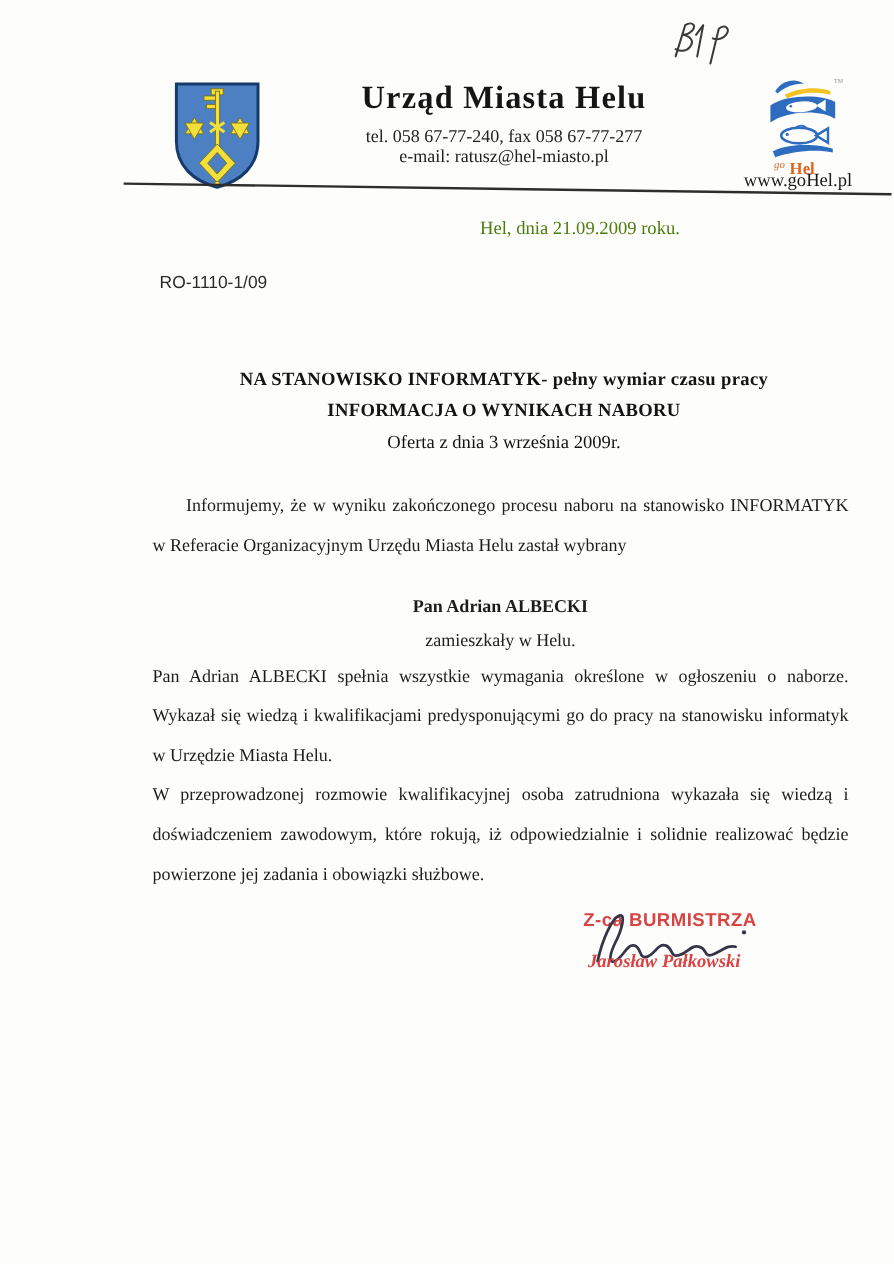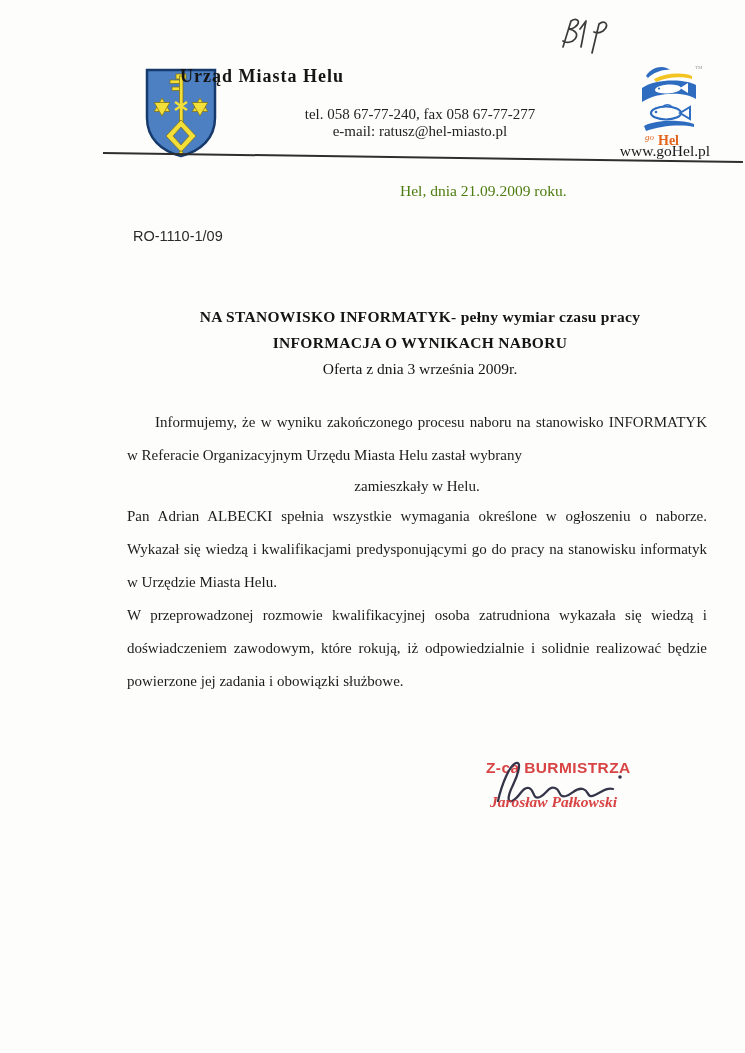--- a/index.html
+++ b/index.html
@@ -4,22 +4,22 @@
 <style>
   html,body{margin:0;padding:0;background:#f4f4f4;}
   .page{
     position:relative;width:745px;height:1053px;margin:0 auto;
     background:#fdfdfc;overflow:hidden;
     font-family:"Liberation Serif", serif;color:#1f1f1f;
   }
   
   .coat{position:absolute;left:143px;top:66px;width:76px;height:94px;}
   .org-title{
-    position:absolute;left:180px;top:66px;width:480px;text-align:left;
-    font-size:18px;font-weight:bold;letter-spacing:1px;color:#151515;
+    position:absolute;left:180px;top:66px;width:480px;text-align:center;
+    font-size:27px;font-weight:bold;letter-spacing:1px;color:#151515;
   }
   .addr-block{
     position:absolute;left:180px;top:106px;width:480px;text-align:center;
     font-size:15px;line-height:16px;color:#222;
   }
   .addr-block div{margin-bottom:1px;}
   .gohel-logo{position:absolute;left:632px;top:58px;width:74px;height:92px;}
   .website{
     position:absolute;left:600px;top:142px;width:130px;text-align:center;
     font-size:15.5px;color:#1a1a1a;
@@ -135,20 +135,21 @@
   <div class="ref-number">RO-1110-1/09</div>
 
   <div class="doc-title">
     <div class="b">NA STANOWISKO INFORMATYK- pełny wymiar czasu pracy</div>
     <div class="b">INFORMACJA O WYNIKACH NABORU</div>
     <div>Oferta z dnia 3 września 2009r.</div>
   </div>
 
   <div class="content">
     <p class="para indent">Informujemy, że w wyniku zakończonego procesu naboru na stanowisko INFORMATYK w Referacie Organizacyjnym Urzędu Miasta Helu zastał wybrany</p>
+    <div class="center-line selected-name">Pan Adrian ALBECKI</div>
     <div class="center-line selected-res">zamieszkały w Helu.</div>
     <p class="para">Pan Adrian ALBECKI spełnia wszystkie wymagania określone w ogłoszeniu o naborze. Wykazał się wiedzą i kwalifikacjami predysponującymi go do pracy na stanowisku informatyk w Urzędzie Miasta Helu.</p>
     <p class="para">W przeprowadzonej rozmowie kwalifikacyjnej osoba zatrudniona wykazała się wiedzą i doświadczeniem zawodowym, które rokują, iż odpowiedzialnie i solidnie realizować będzie powierzone jej zadania i obowiązki służbowe.</p>
   </div>
 
   <div class="sig-block">
     <div class="stamp-title">Z-ca BURMISTRZA</div>
     <svg class="sig-scribble" width="160" height="58" viewBox="0 0 160 58">
       <path d="M16,46 C20,28 28,10 34,8 C40,6 36,20 31,30 C27,38 24,48 30,46 C38,43 40,31 47,33 C53,35 50,45 58,42 C65,39 66,31 73,33 C79,35 76,43 84,41 C91,39 94,32 101,34 C108,36 104,44 113,40 C120,37 125,32 131,34" fill="none" stroke="#35354a" stroke-width="2.3" stroke-linecap="round"></path>
       <circle cx="138" cy="22" r="1.8" fill="#35354a"></circle>

